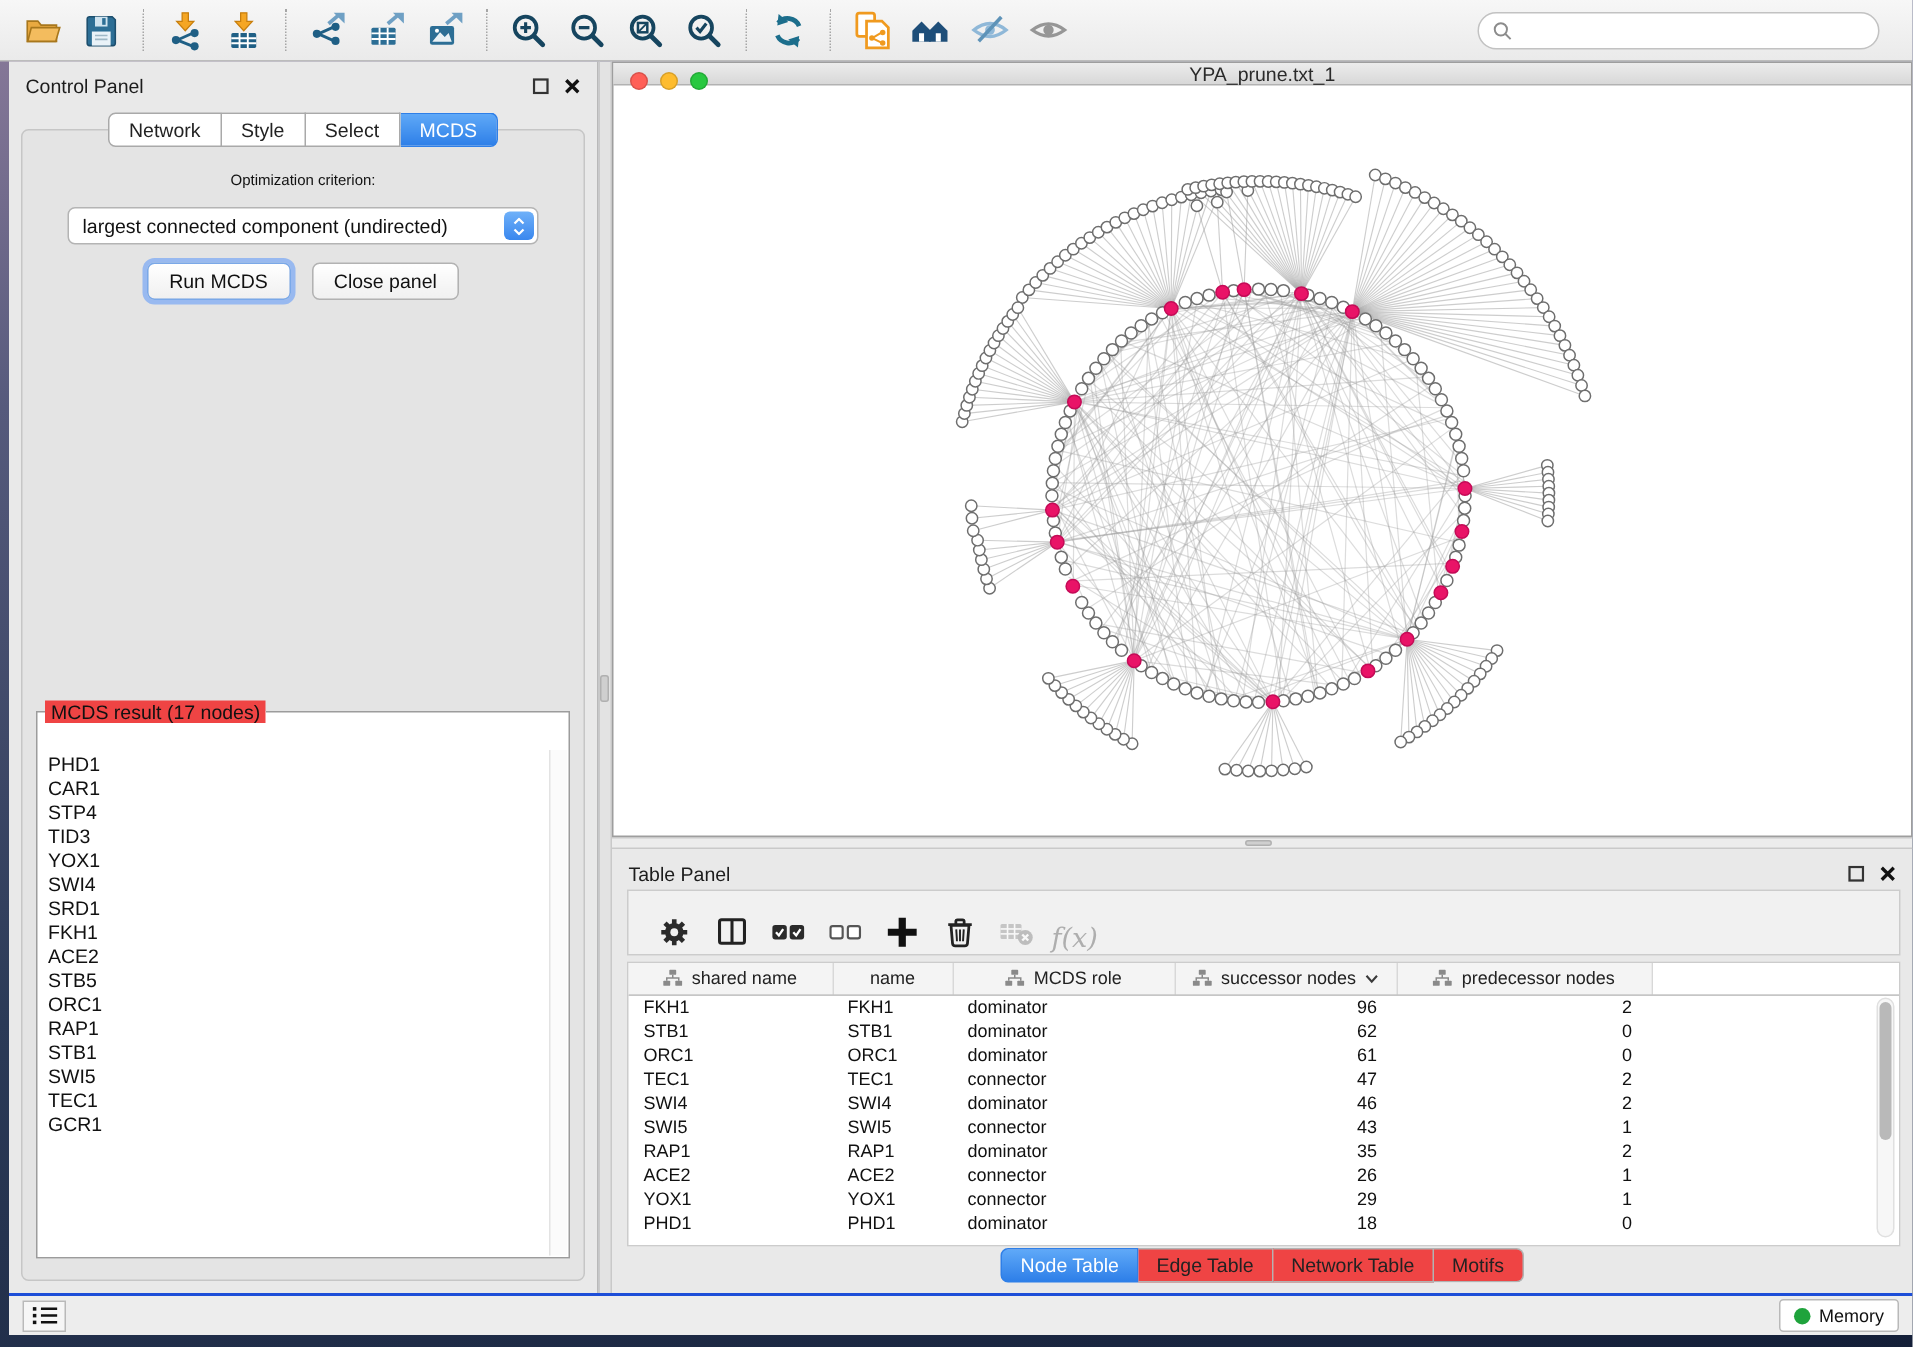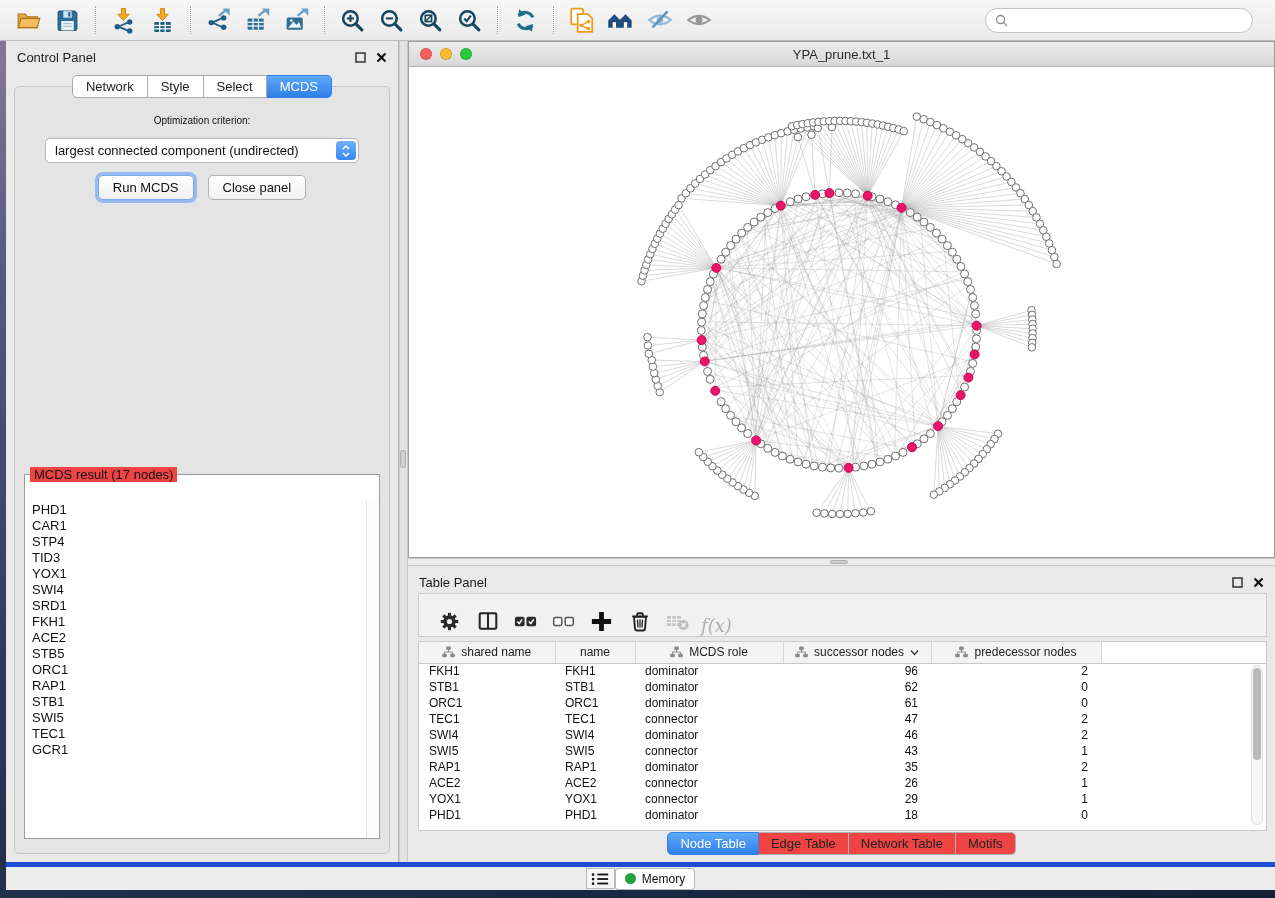--- a/index.html
+++ b/index.html
@@ -54,21 +54,21 @@
     border-left:1px solid #c9c9c9;border-right:1px solid #c9c9c9}
   .v-handle{position:absolute;left:0px;top:409px;width:6px;height:18px;background:#cfcfcf;
     border:1px solid #b0b0b0;border-radius:2px;cursor:col-resize}
   .h-splitter{position:absolute;left:408px;top:558px;right:0;height:8px;background:#ececec;
     border-top:1px solid #c9c9c9;border-bottom:1px solid #c9c9c9}
   .h-handle{position:absolute;left:422px;top:1px;width:18px;height:4px;background:#cfcfcf;
     border:1px solid #b0b0b0;border-radius:2px;cursor:row-resize}
   
   .network-window{position:absolute;left:408px;top:41px;right:0;height:517px;background:#fff;
     border:1px solid #9e9e9e}
-  .titlebar{height:25px;background:linear-gradient(#ececec,#d8d8d8);border-bottom:1px solid #b2b2b2;
+  .titlebar{height:15px;background:linear-gradient(#ececec,#d8d8d8);border-bottom:1px solid #b2b2b2;
     position:relative;display:flex;align-items:center;justify-content:center;font-size:13px;color:#2a2a2a}
   .lights{position:absolute;left:11px;top:6px;display:flex;gap:8px}
   .light{width:12px;height:12px;border-radius:50%;border:1px solid rgba(0,0,0,.15);cursor:pointer}
   .net-canvas{position:absolute;left:0;top:25px;right:0;bottom:0}
   
   .table-panel{position:absolute;left:408px;top:566px;right:0;height:296px;background:#e9e9e9}
   .tp-toolbar{position:absolute;left:10px;right:8px;top:27px;height:44px;background:#f1f1f1;
     border:1px solid #cccccc;display:flex;align-items:flex-end;padding-left:16px;gap:9px}
   .tp-btn{width:29px;height:30px;display:flex;align-items:center;justify-content:center;
     background:transparent;border:none;cursor:pointer}
@@ -87,21 +87,21 @@
     border:1px solid #e0e0e0;border-radius:6px}
   .tthumb{position:absolute;left:1px;right:1px;top:2px;height:58%;background:#b9b9b9;border-radius:5px;cursor:pointer}
   .tp-tabs{position:absolute;left:0;right:0;bottom:7px;display:flex;justify-content:center}
   .tp-tab{font-size:13px;padding:3px 12px;background:#ef4444;border:1px solid #b2b2b2;border-left:none;
     color:#222;cursor:pointer}
   .tp-tab:first-child{border-left:1px solid #b2b2b2;border-radius:5px 0 0 5px}
   .tp-tab:last-child{border-radius:0 5px 5px 0}
   .tp-tab.active{background:linear-gradient(#5fa9f8,#2e7fe8);color:#fff;border-color:#2e7fe8}
   
   .status-bar{position:absolute;left:6px;right:0;top:862px;height:28px;background:#ededed;
-    border-top:5px solid #1d4ed8;display:flex;align-items:center;justify-content:center;padding:0 9px}
+    border-top:2px solid #1d4ed8;display:flex;align-items:center;justify-content:space-between;padding:0 9px}
   .list-btn{width:29px;height:21px;background:#f6f6f6;border:1px solid #b9b9b9;display:flex;
     align-items:center;justify-content:center;cursor:pointer}
   .memory-btn{height:22px;background:#fff;border:1px solid #b9b9b9;border-radius:3px;display:flex;
     align-items:center;gap:6px;padding:0 9px;font-size:12px;color:#111;cursor:pointer}
   .mem-dot{width:11px;height:11px;border-radius:50%}
 </style>
 </head>
 <body>
 
 <div class="toolbar">

